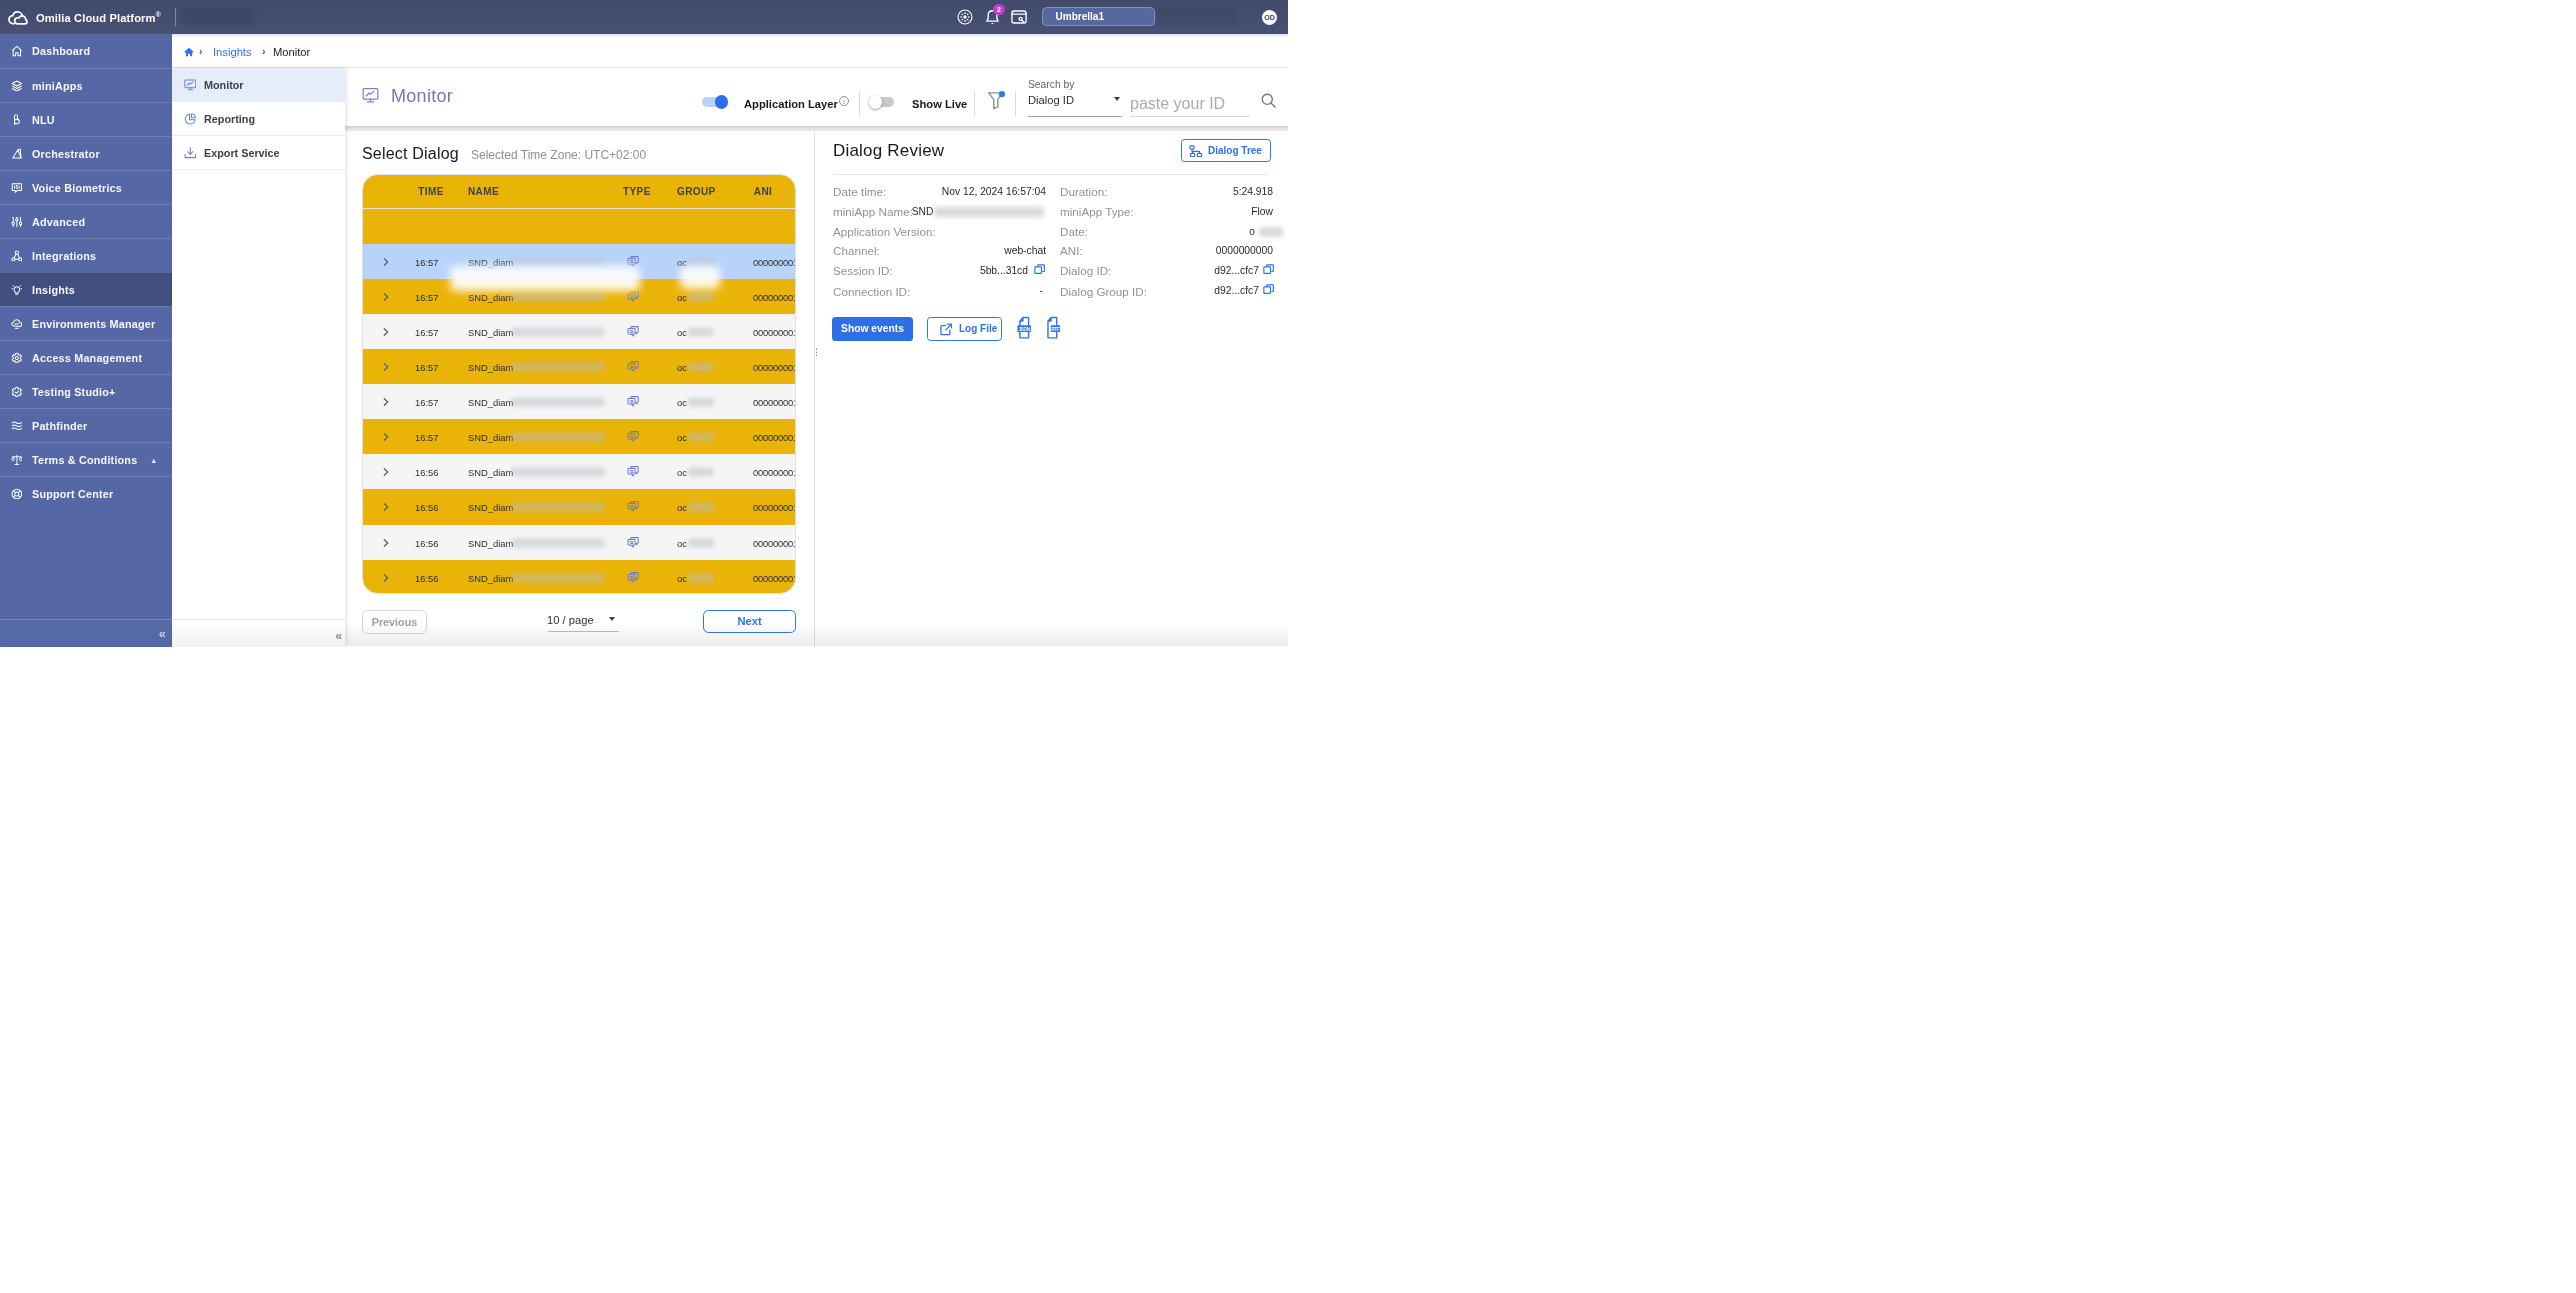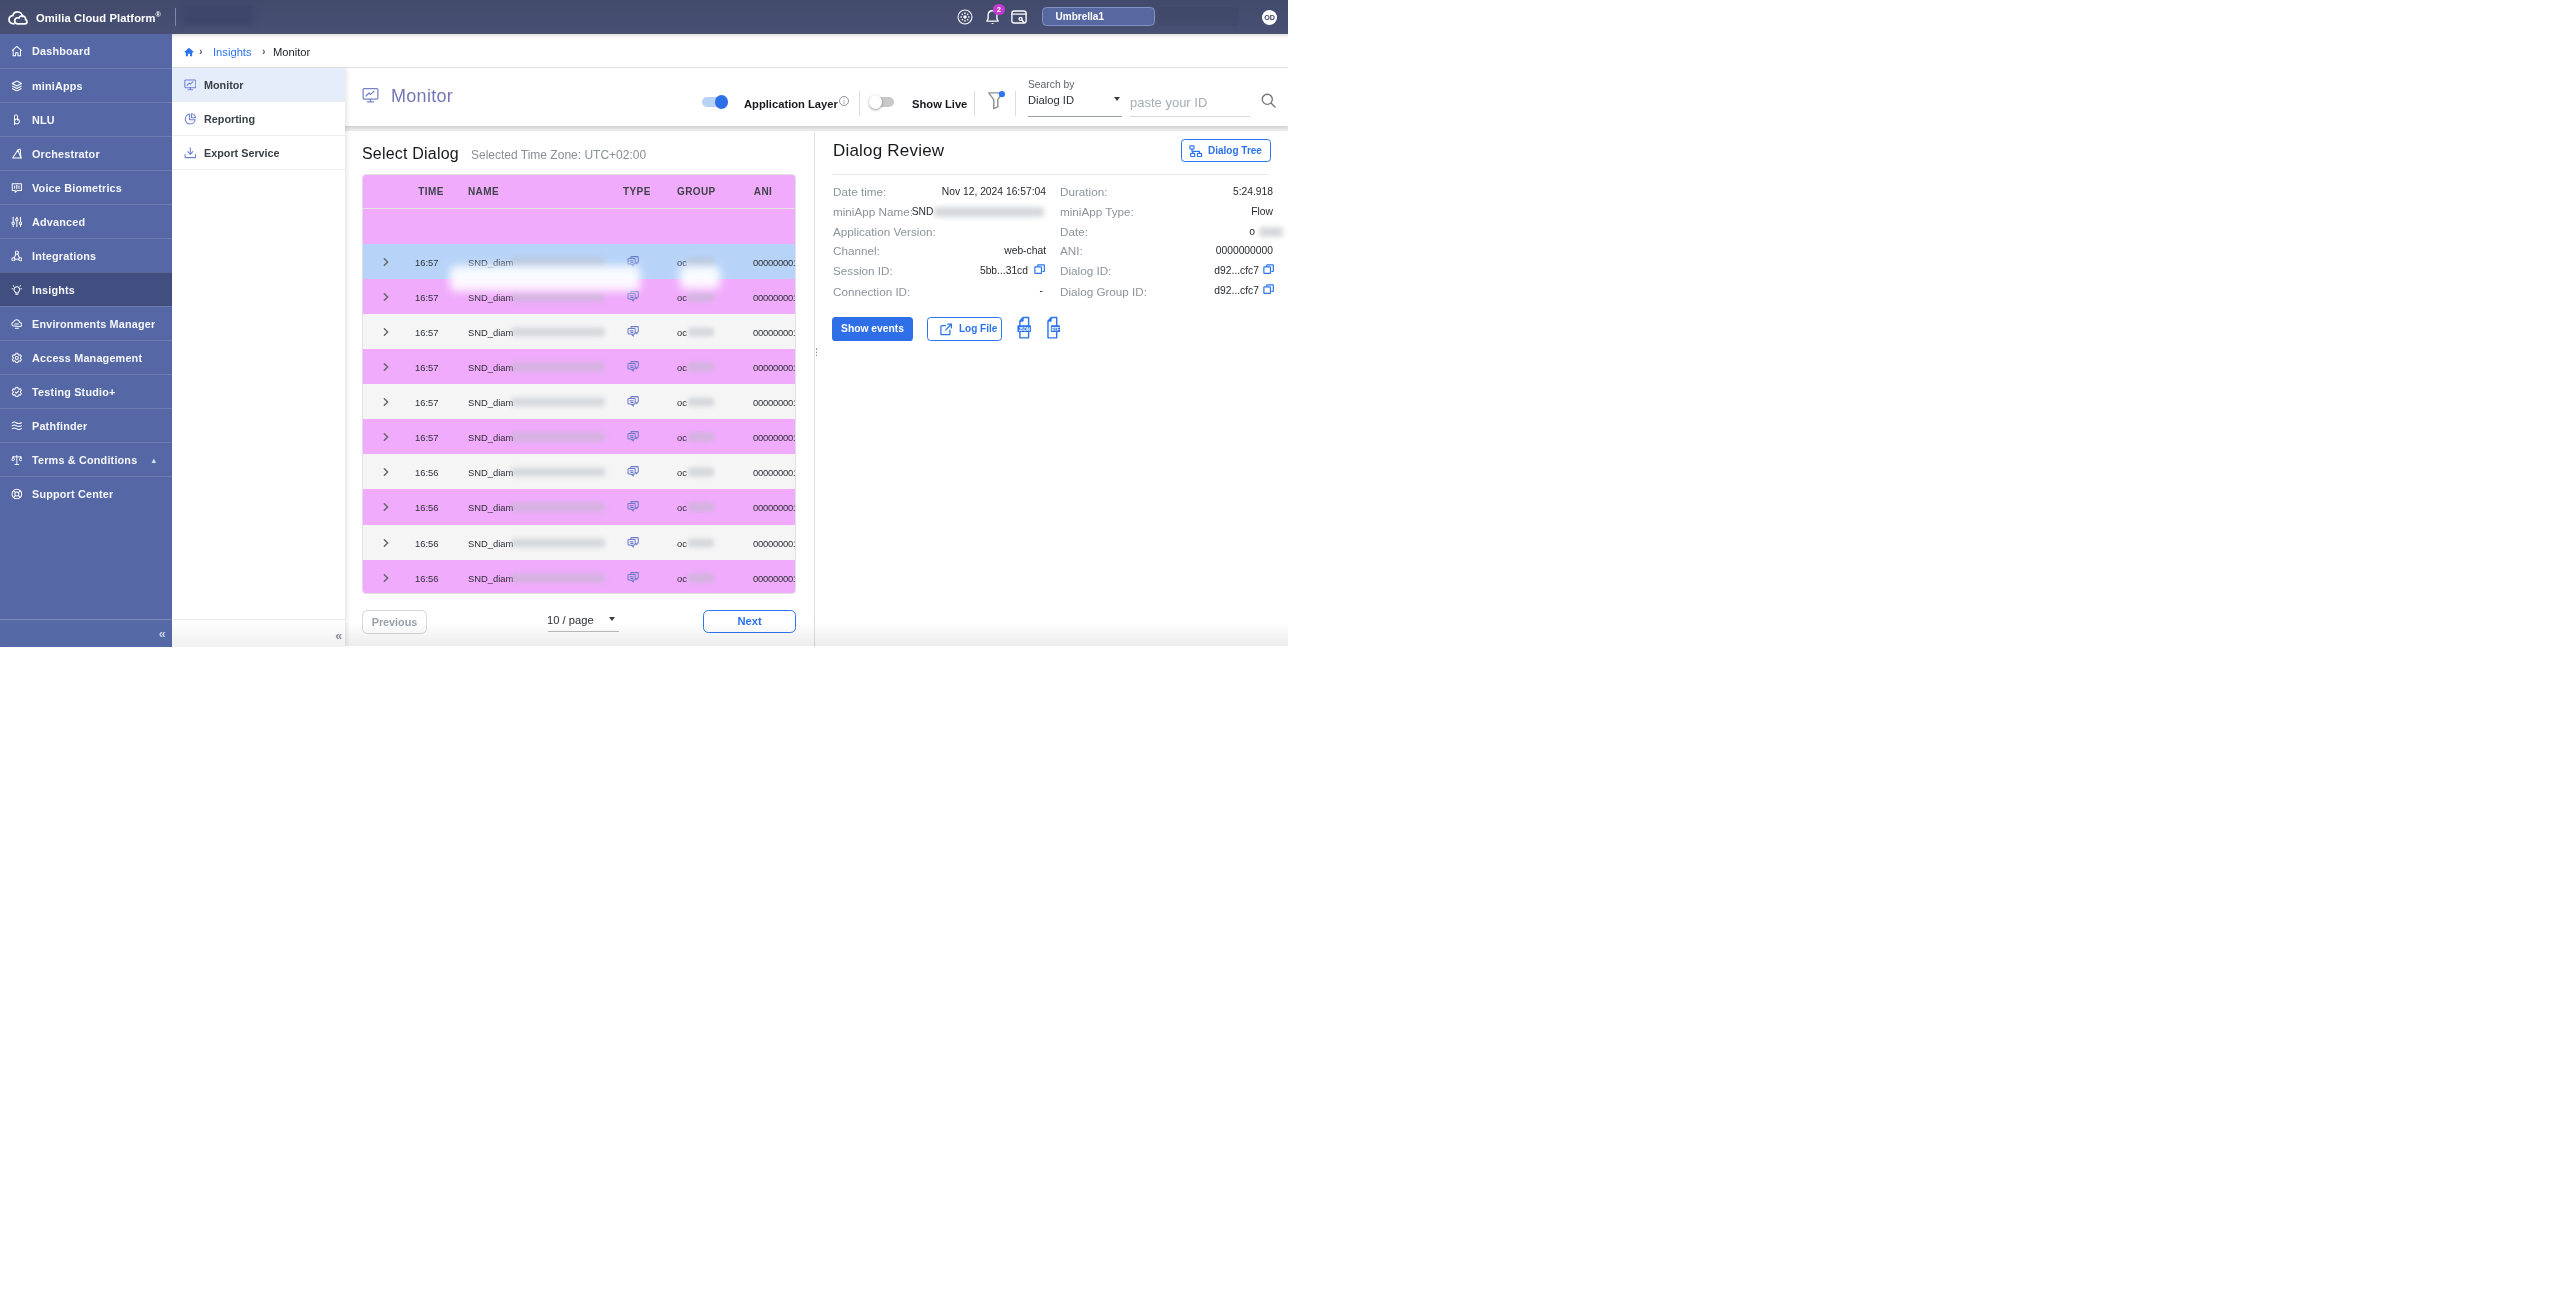--- a/index.html
+++ b/index.html
@@ -49,34 +49,34 @@
 #t1{left:702px;top:97px;width:25px;background:#b9d2f7;}
 #t1 .knob{right:-1.3px;background:#2e6fe8;}
 #t2{left:870px;top:97px;width:24px;background:#c9c9c9;}
 #t2 .knob{left:-1.3px;background:#fff;box-shadow:0 0.9px 2.7px rgba(0,0,0,.4);}
 .hlabel{position:absolute;top:89px;white-space:nowrap;color:#17191d;font-size:11.2px;font-weight:bold;margin-top:9px;}
 #info-i{position:absolute;left:839px;top:96px;width:10px;height:10px;border:0.9px solid #8d9298;border-radius:50%;color:#8d9298;font-size:7.2px;text-align:center;line-height:10px;font-family:"Liberation Serif",serif;}
 #searchby{position:absolute;left:1028px;top:79px;color:#5f6569;font-size:10.3px;white-space:nowrap;}
 #dialogid{position:absolute;left:1028px;top:94px;color:#2c2f34;font-size:11.2px;white-space:nowrap;}
 #dd-arrow{position:absolute;left:1114px;top:97px;width:0;height:0;border-left:3.6px solid transparent;border-right:3.6px solid transparent;border-top:4.5px solid #3a3d42;}
 #ul1{position:absolute;left:1028px;top:116px;width:94px;height:0.9px;background:#9aa0a5;}
-#paste{position:absolute;left:1130px;top:95px;color:#a7adb3;font-size:13px;white-space:nowrap;}
+#paste{position:absolute;left:1130px;top:95px;color:#a7adb3;font-size:16px;white-space:nowrap;}
 #ul2{position:absolute;left:1130px;top:116px;width:120px;height:0.9px;background:#d9d9d9;}
 
 #gap{position:absolute;left:344px;top:126px;width:944px;height:5.4px;background:#ebebeb;}
 #panelL{position:absolute;left:344px;top:132px;width:470px;height:515px;background:#fff;}
 #paneldiv{position:absolute;left:814px;top:132px;width:0.9px;height:515px;background:#dedede;}
 #panelR{position:absolute;left:815px;top:132px;width:473px;height:515px;background:#fff;}
 #handle{position:absolute;left:812px;top:351px;width:4.5px;height:14.4px;color:#555;font-size:9px;letter-spacing:0;line-height:3.6px;}
 #bottomfade{position:absolute;left:344px;top:622px;width:944px;height:24px;background:linear-gradient(to bottom,rgba(0,0,0,0),rgba(0,0,0,.075));}
 #smfade{position:absolute;left:172px;top:620px;width:173px;height:27px;background:linear-gradient(to bottom,rgba(0,0,0,0),rgba(0,0,0,.06));z-index:3;}
 
 #sd-title{position:absolute;left:362px;top:145px;font-size:16px;font-weight:500;color:#17191c;letter-spacing:0.2px;}
 #sd-tz{position:absolute;left:471px;top:148px;font-size:12px;color:#8a9097;}
-#dtable{position:absolute;left:362px;top:174px;width:434px;height:420px;border:0.9px solid #e1e1e1;border-radius:4px;overflow:hidden;background:#f0abfc;}
+#dtable{position:absolute;left:362px;top:174px;width:434px;height:420px;border:0.9px solid #e1e1e1;border-radius:16px;overflow:hidden;background:#eab308;}
 .th{position:absolute;top:0;height:33px;line-height:33px;font-size:10px;font-weight:bold;color:#3f4349;letter-spacing:0.4px;}
 #thead-line{position:absolute;left:0;top:33px;width:434px;height:0.9px;background:#e3e3e3;}
 #daterow{position:absolute;left:0;top:34px;width:434px;height:35px;line-height:35px;background:#fff;}
 #daterow span{position:absolute;left:314px;font-size:10.3px;color:#2c2f34;}
 .trow{position:absolute;left:0;width:434px;height:35px;}
 .trow.gray{background:#f5f5f6;}
 .trow.sel{background:#b7d3f8;}
 .chev{position:absolute;left:19px;top:50%;transform:translateY(-50%);}
 .ttime{position:absolute;left:52px;width:32px;text-align:left;top:50%;transform:translateY(-50%);font-size:9.4px;color:#2c2f34;}
 .tname{position:absolute;left:105px;top:50%;transform:translateY(-50%);font-size:9.4px;color:#2c2f34;}

